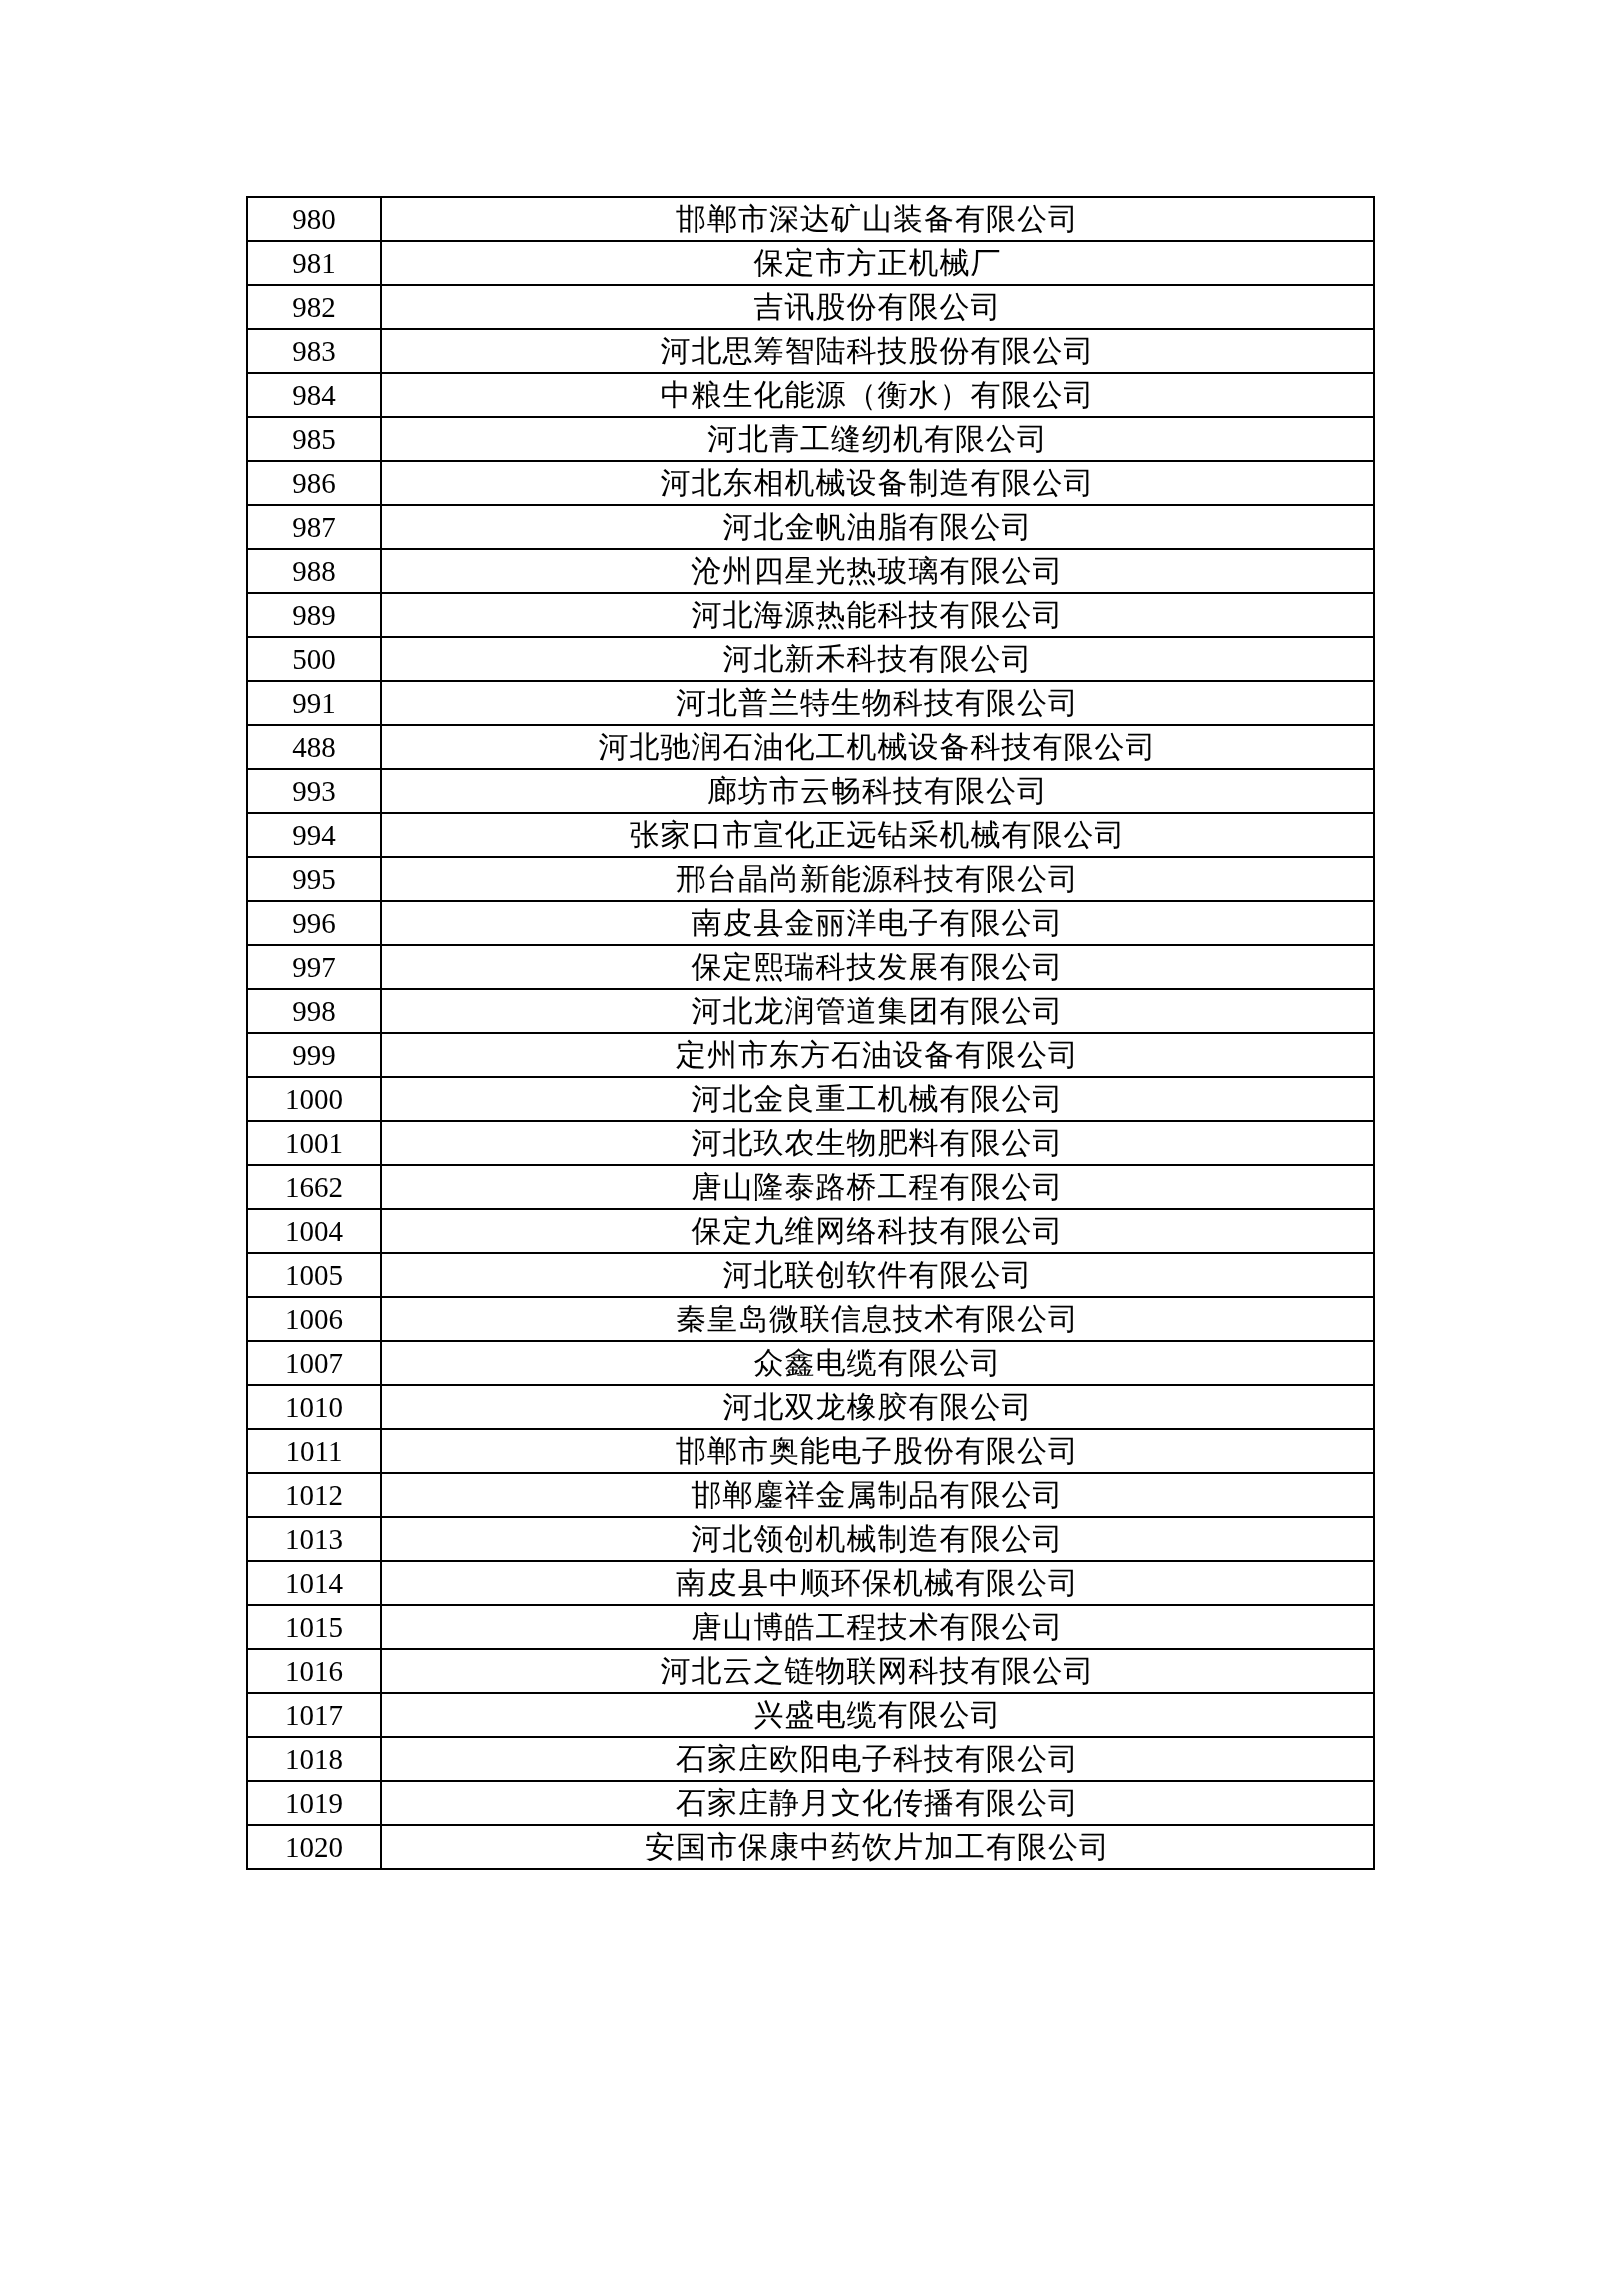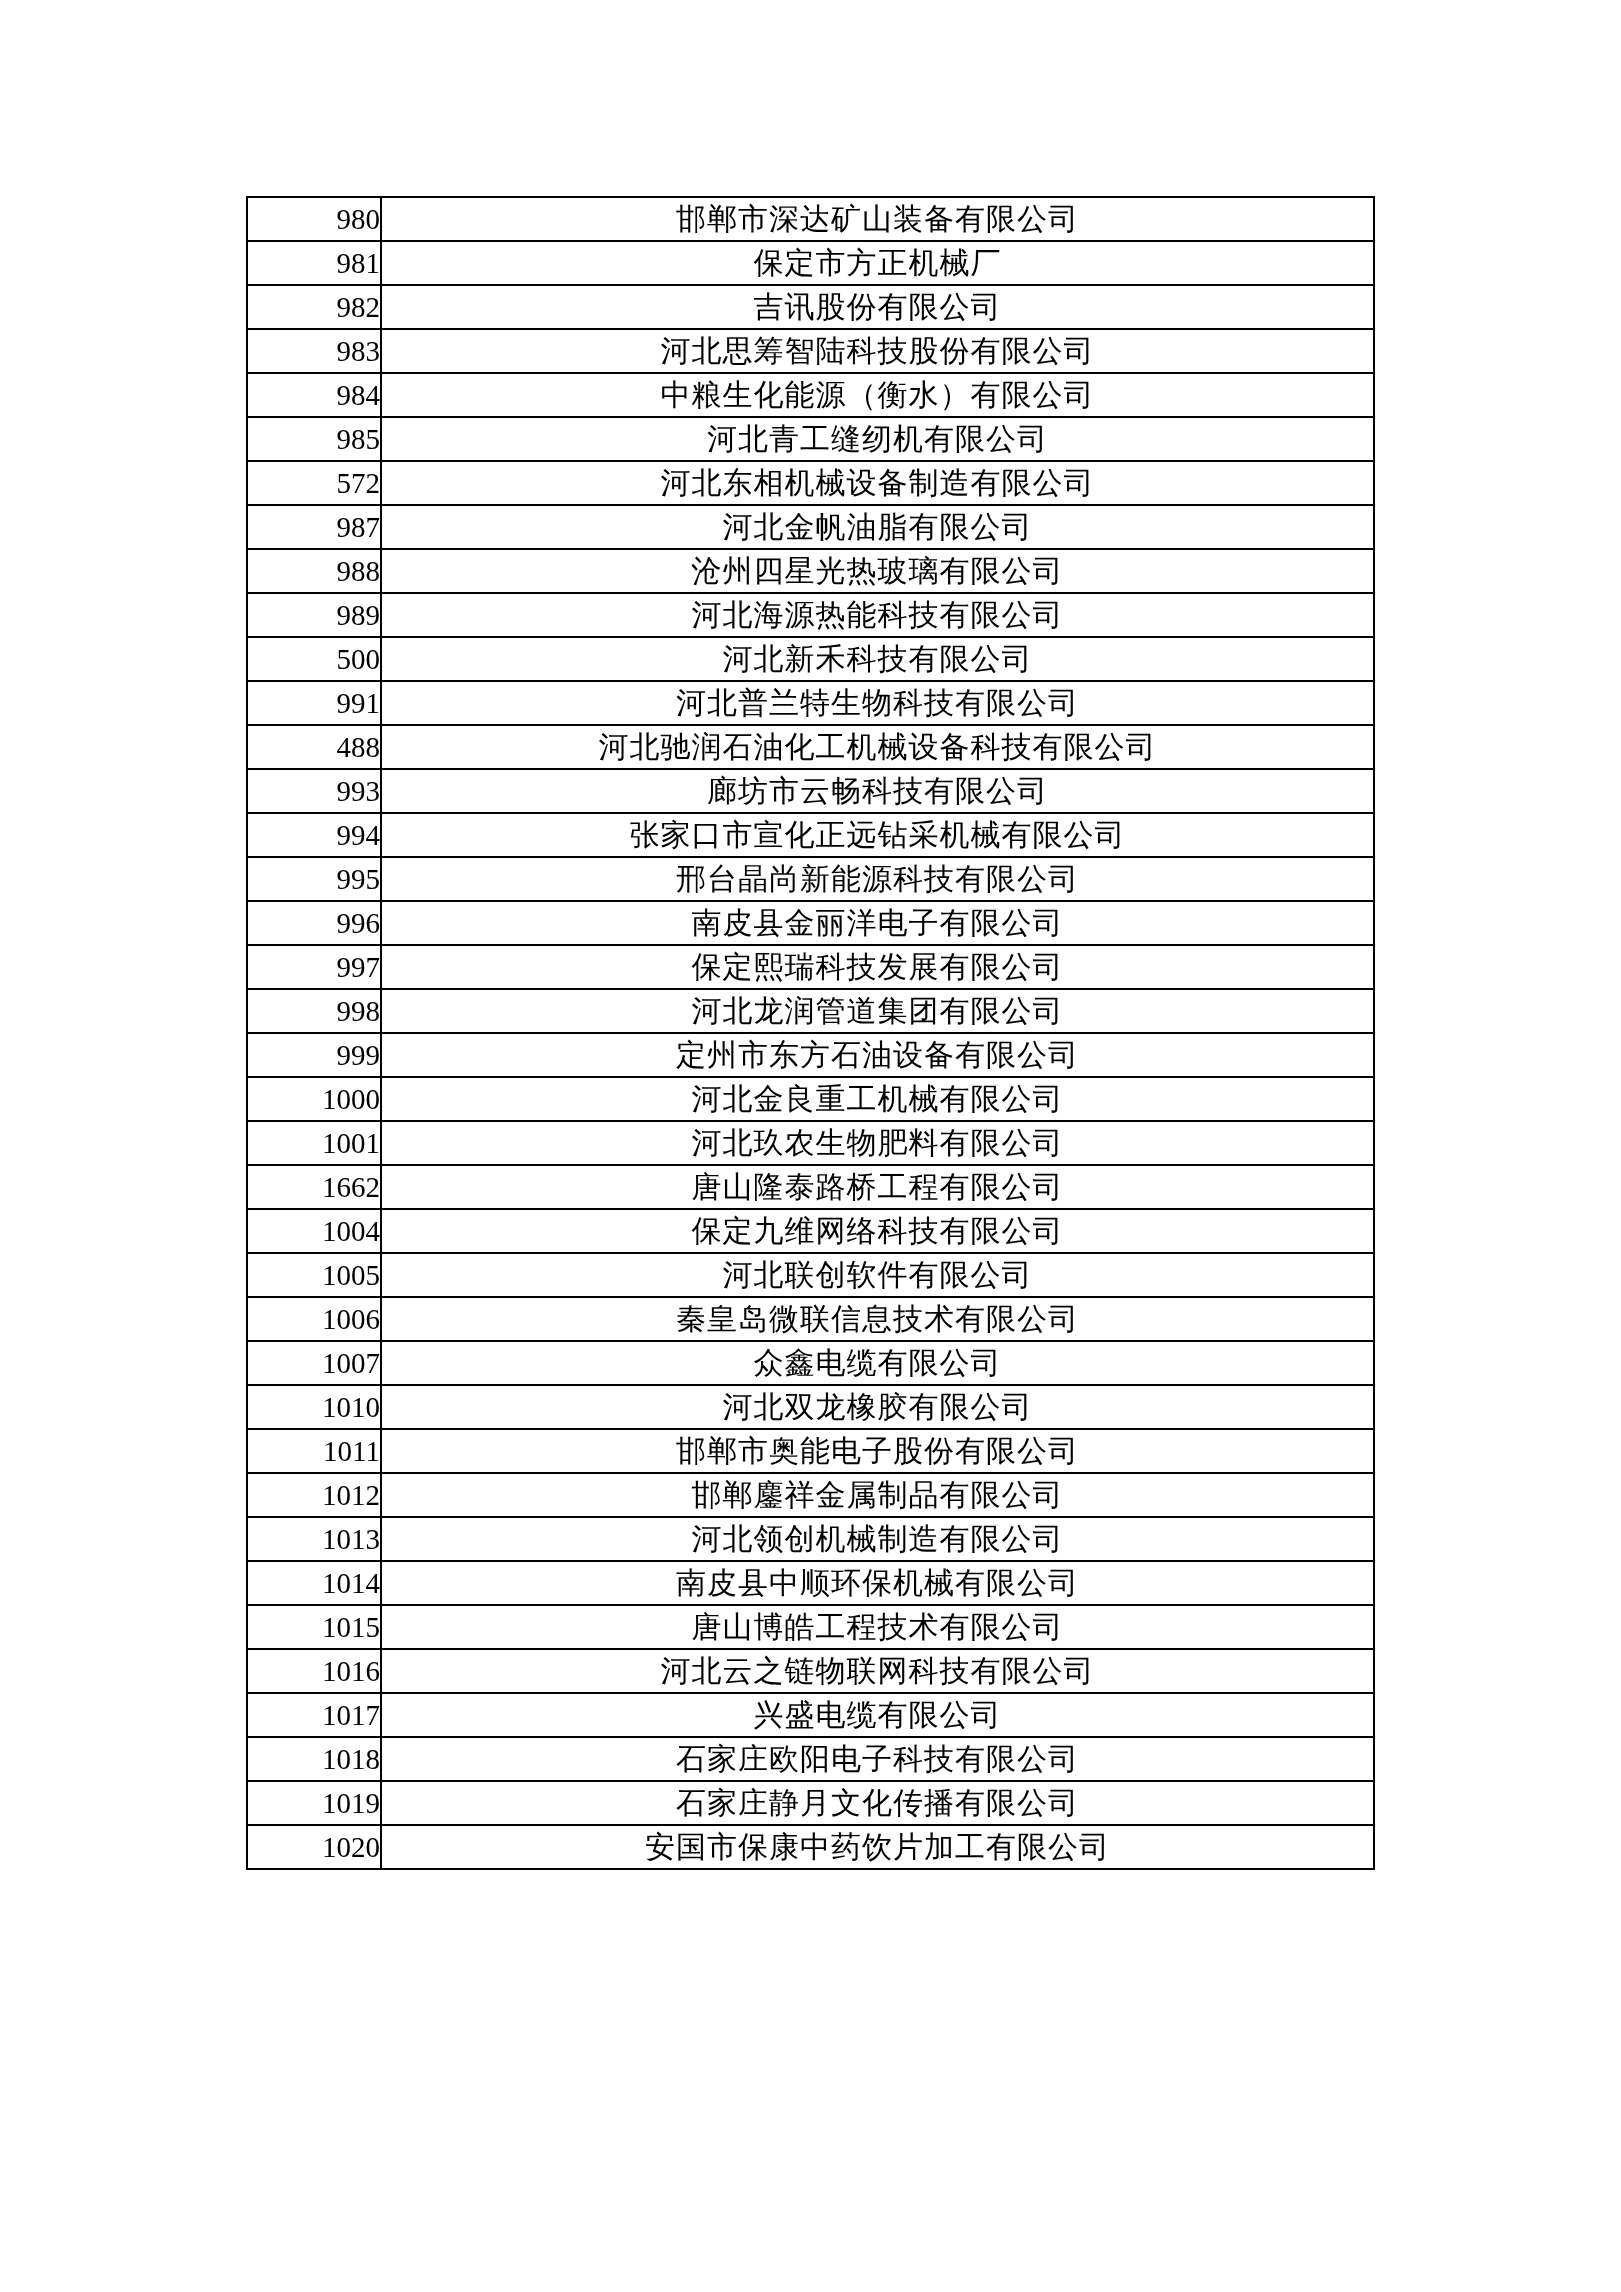--- a/index.html
+++ b/index.html
@@ -39,21 +39,20 @@
     vertical-align: middle;
     font-size: 30px;
     line-height: 1;
     white-space: nowrap;
     overflow: hidden;
     letter-spacing: 1px;
   }
   table.company-table td.no-cell {
     letter-spacing: 0;
     font-size: 29px;
-    text-align: right;
   }
 </style>
 </head>
 <body>
 
 <div class="page">
   <table class="company-table">
     <colgroup>
       <col class="col-no">
       <col class="col-company">
@@ -78,21 +77,21 @@
         </tr>
         <tr>
           <td class="no-cell">984</td>
           <td class="company-cell">中粮生化能源（衡水）有限公司</td>
         </tr>
         <tr>
           <td class="no-cell">985</td>
           <td class="company-cell">河北青工缝纫机有限公司</td>
         </tr>
         <tr>
-          <td class="no-cell">572</td>
+          <td class="no-cell">986</td>
           <td class="company-cell">河北东相机械设备制造有限公司</td>
         </tr>
         <tr>
           <td class="no-cell">987</td>
           <td class="company-cell">河北金帆油脂有限公司</td>
         </tr>
         <tr>
           <td class="no-cell">988</td>
           <td class="company-cell">沧州四星光热玻璃有限公司</td>
         </tr>

